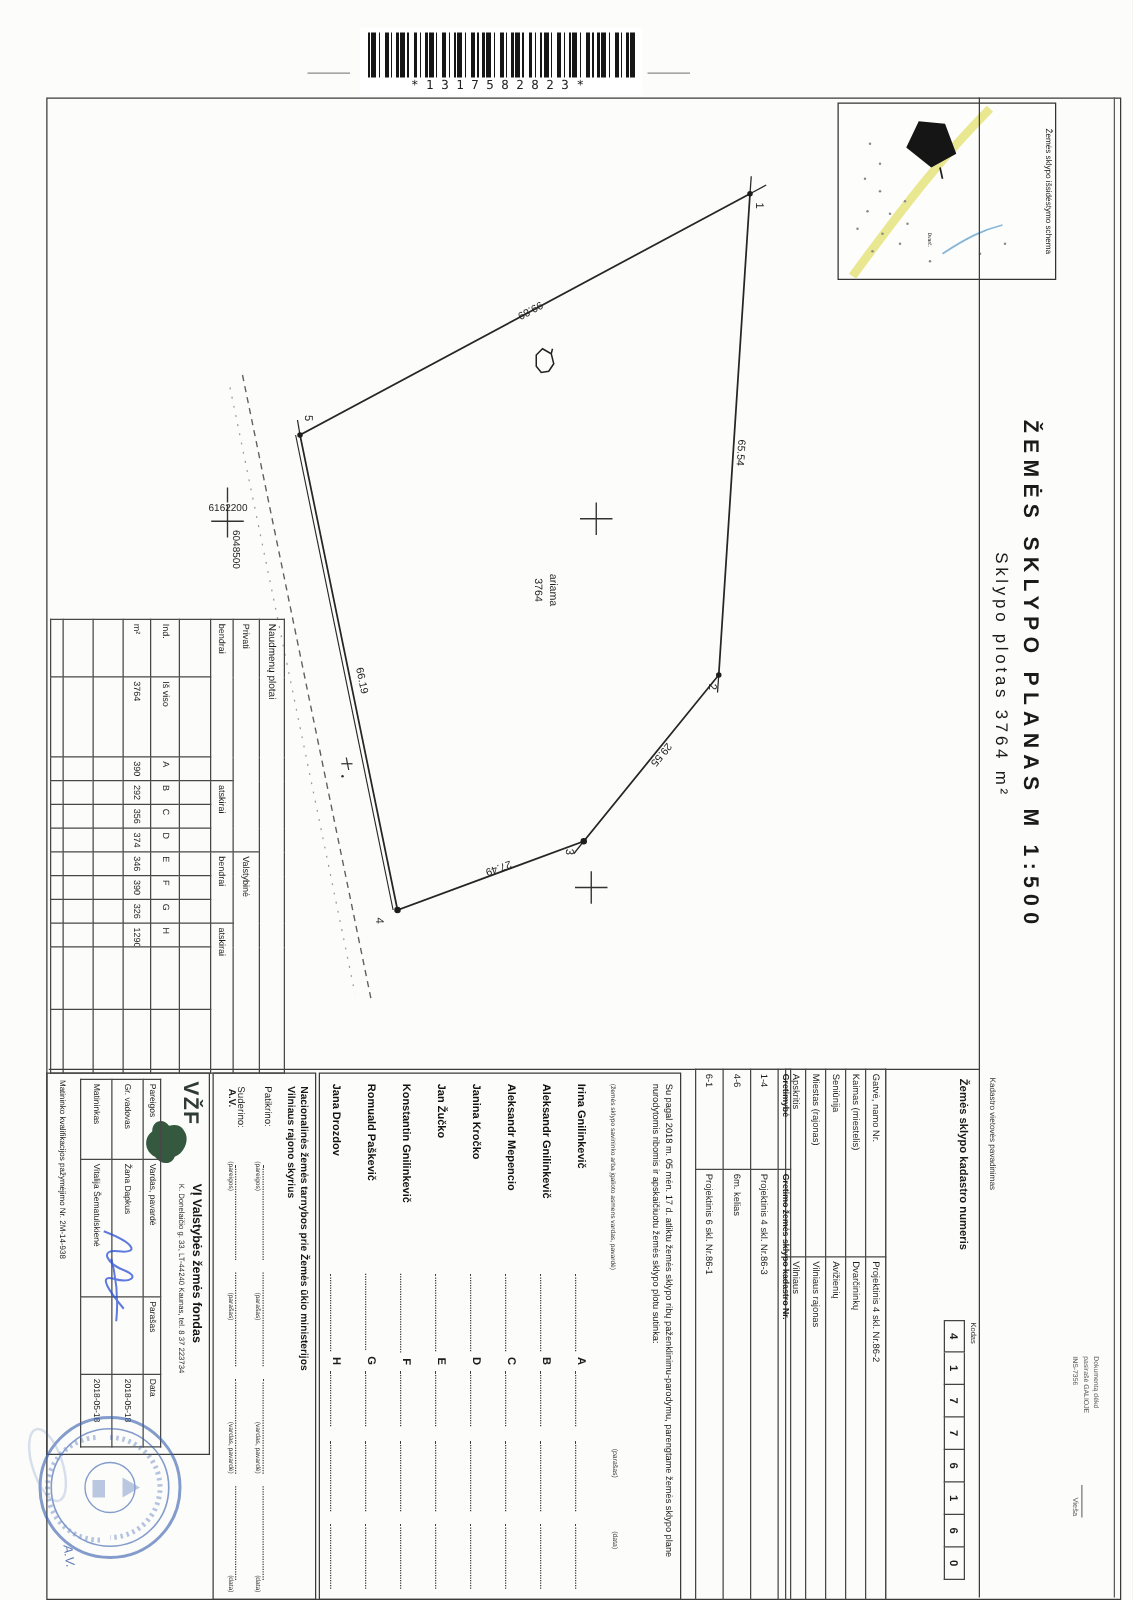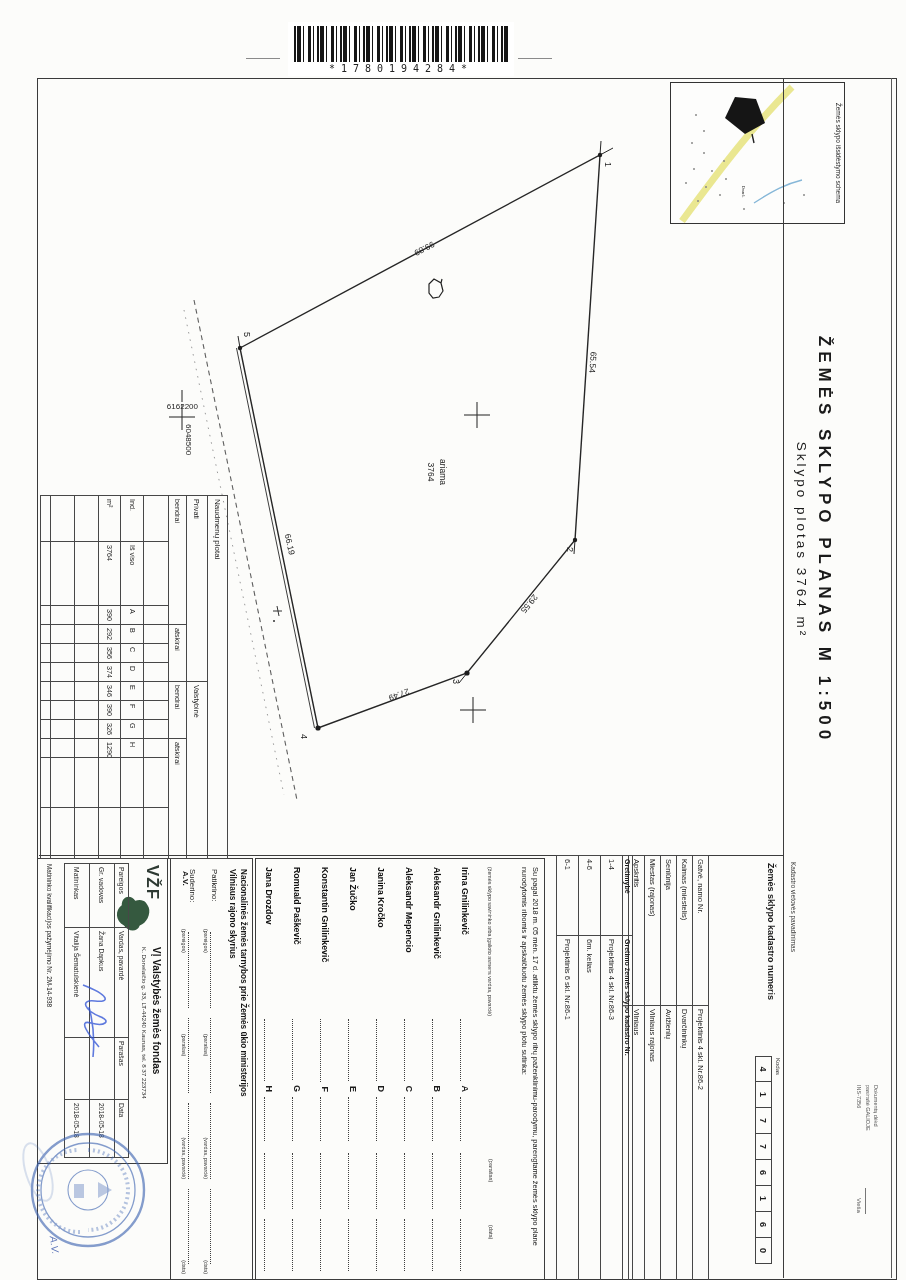--- a/index.html
+++ b/index.html
@@ -564,21 +564,21 @@
             <td></td>
             <td></td>
         </tr>
       </tbody>
     </table>
 
   </div>
 
   <div class="barcode">
     <div class="bars"></div>
-    <div class="barcode-digits">*1780194284*</div>
+    <div class="barcode-digits">*1317582823*</div>
   </div>
   <div class="bc-dash" style="left:246px;"></div>
   <div class="bc-dash" style="left:518px;"></div>
 
   <div class="watermark">
   </div>
 
 </div>
 
 </body></html>

